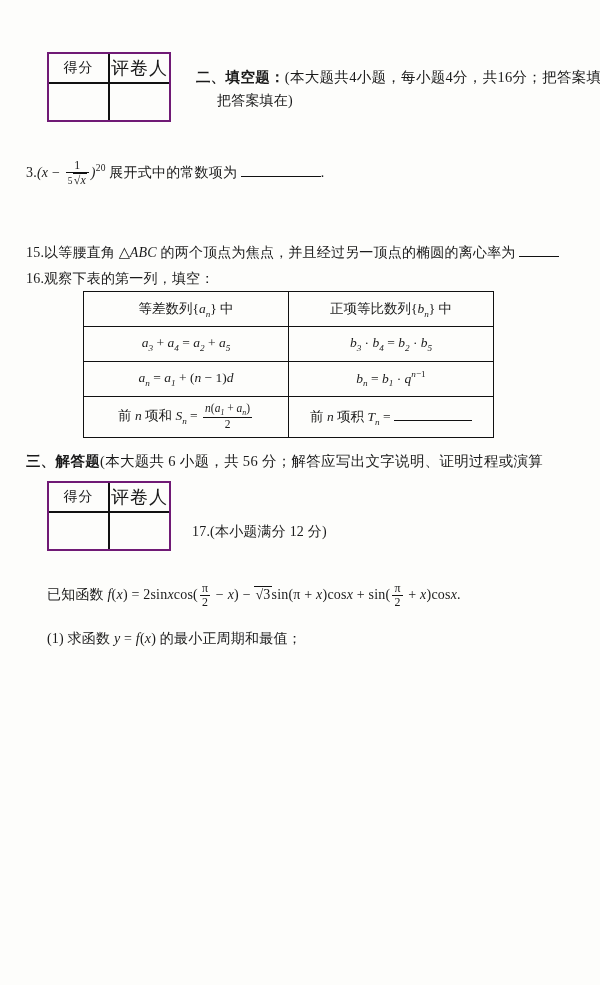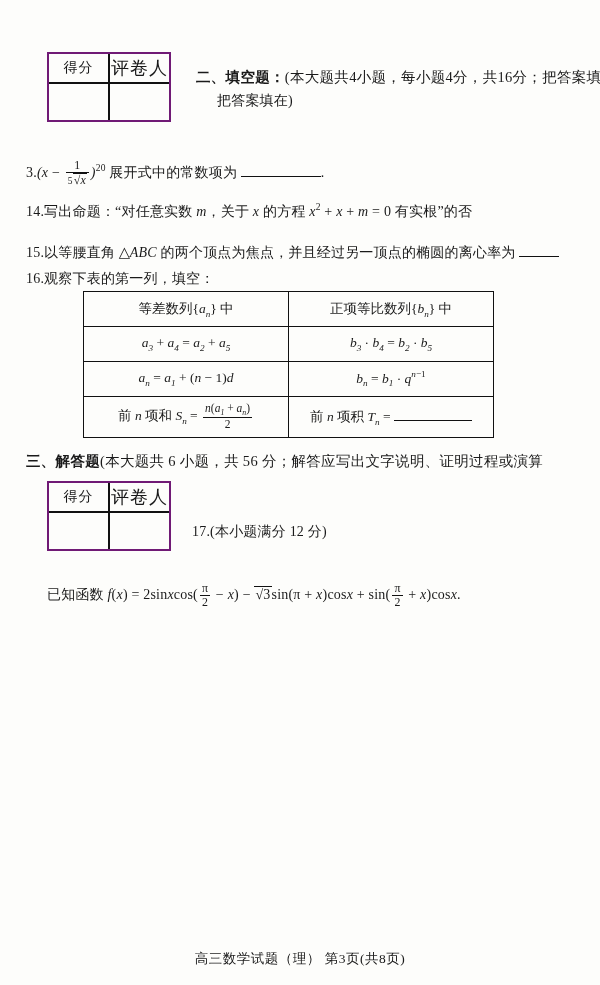--- a/index.html
+++ b/index.html
@@ -131,23 +131,20 @@
   <div class="sub" style="left:217px;top:92px;">把答案填在)</div>
 
   <div class="q" style="left:26px;top:160px;">
     <span>3.</span><span class="math">(x</span> −
     <span class="frac">
       <span class="num">1</span>
       <span class="den"><span style="font-size:.8em;">5</span><span class="sqrtbar">√<span class="math">x</span></span></span>
     </span><span class="math">)</span><sup>20</sup> 展开式中的常数项为 <span class="blank" style="width:80px;"></span>.
   </div>
 
-  <div class="q" style="left:26px;top:202px;">
-    <span>14.</span>写出命题：“对任意实数 <span class="math">m</span>，关于 <span class="math">x</span> 的方程 <span class="math">x</span><sup>2</sup> + <span class="math">x</span> + <span class="math">m</span> = 0 有实根”的否
-  </div>
 
   <div class="q" style="left:26px;top:243px;">
     <span>15.</span>以等腰直角 <span class="tri">△</span><span class="math">ABC</span> 的两个顶点为焦点，并且经过另一顶点的椭圆的离心率为 <span class="blank" style="width:40px;"></span>
   </div>
 
   <div class="q" style="left:26px;top:270px;">
     <span>16.</span>观察下表的第一列，填空：
   </div>
 
   <table class="tbl" style="left:83px;top:291px;">
@@ -192,16 +189,18 @@
   </div>
 
   <div class="q" style="left:192px;top:523px;">
     <span>17.</span><span>(本小题满分 12 分)</span>
   </div>
 
   <div class="q" style="left:47px;top:583px;">
     已知函数 <span class="math">f</span>(<span class="math">x</span>) = 2sin<span class="math">x</span>cos(<span class="frac"><span class="num">π</span><span class="den">2</span></span> − <span class="math">x</span>) − <span class="sqrtbar">√3</span>sin(π + <span class="math">x</span>)cos<span class="math">x</span> + sin(<span class="frac"><span class="num">π</span><span class="den">2</span></span> + <span class="math">x</span>)cos<span class="math">x</span>.
   </div>
 
-
-  <div class="footer" style="left:0;top:950px;">高三数学试题（理）  第3页(共8页)</div>
+  <div class="q" style="left:47px;top:630px;">
+    (1) 求函数 <span class="math">y</span> = <span class="math">f</span>(<span class="math">x</span>) 的最小正周期和最值；
+  </div>
+
 
 </div>
 
 </body></html>

